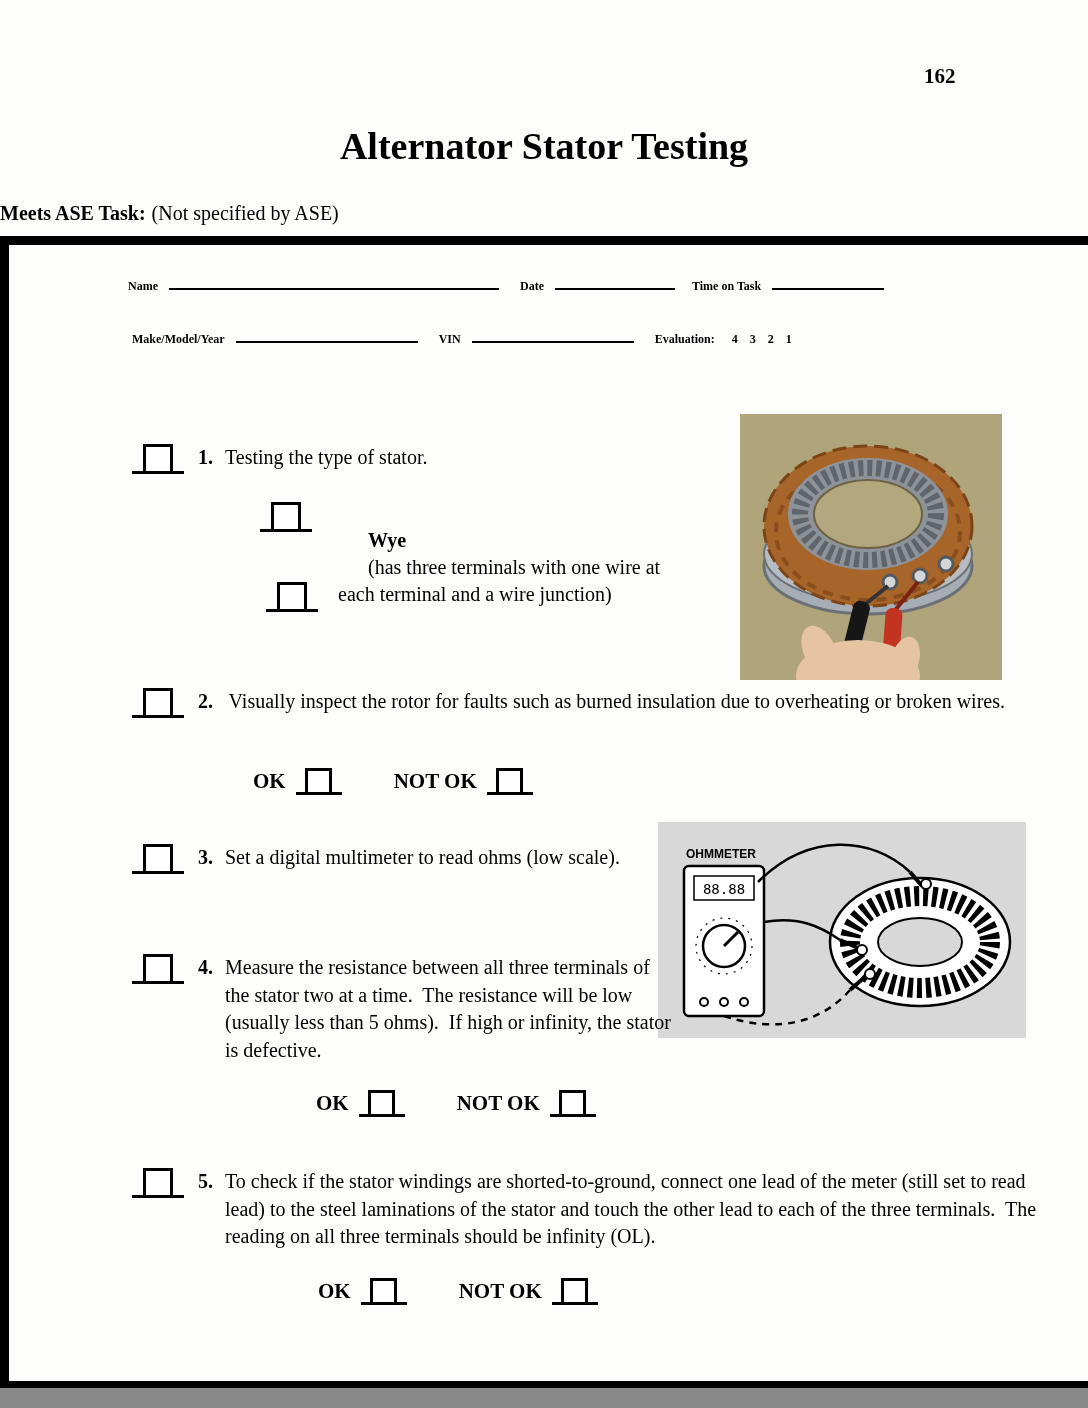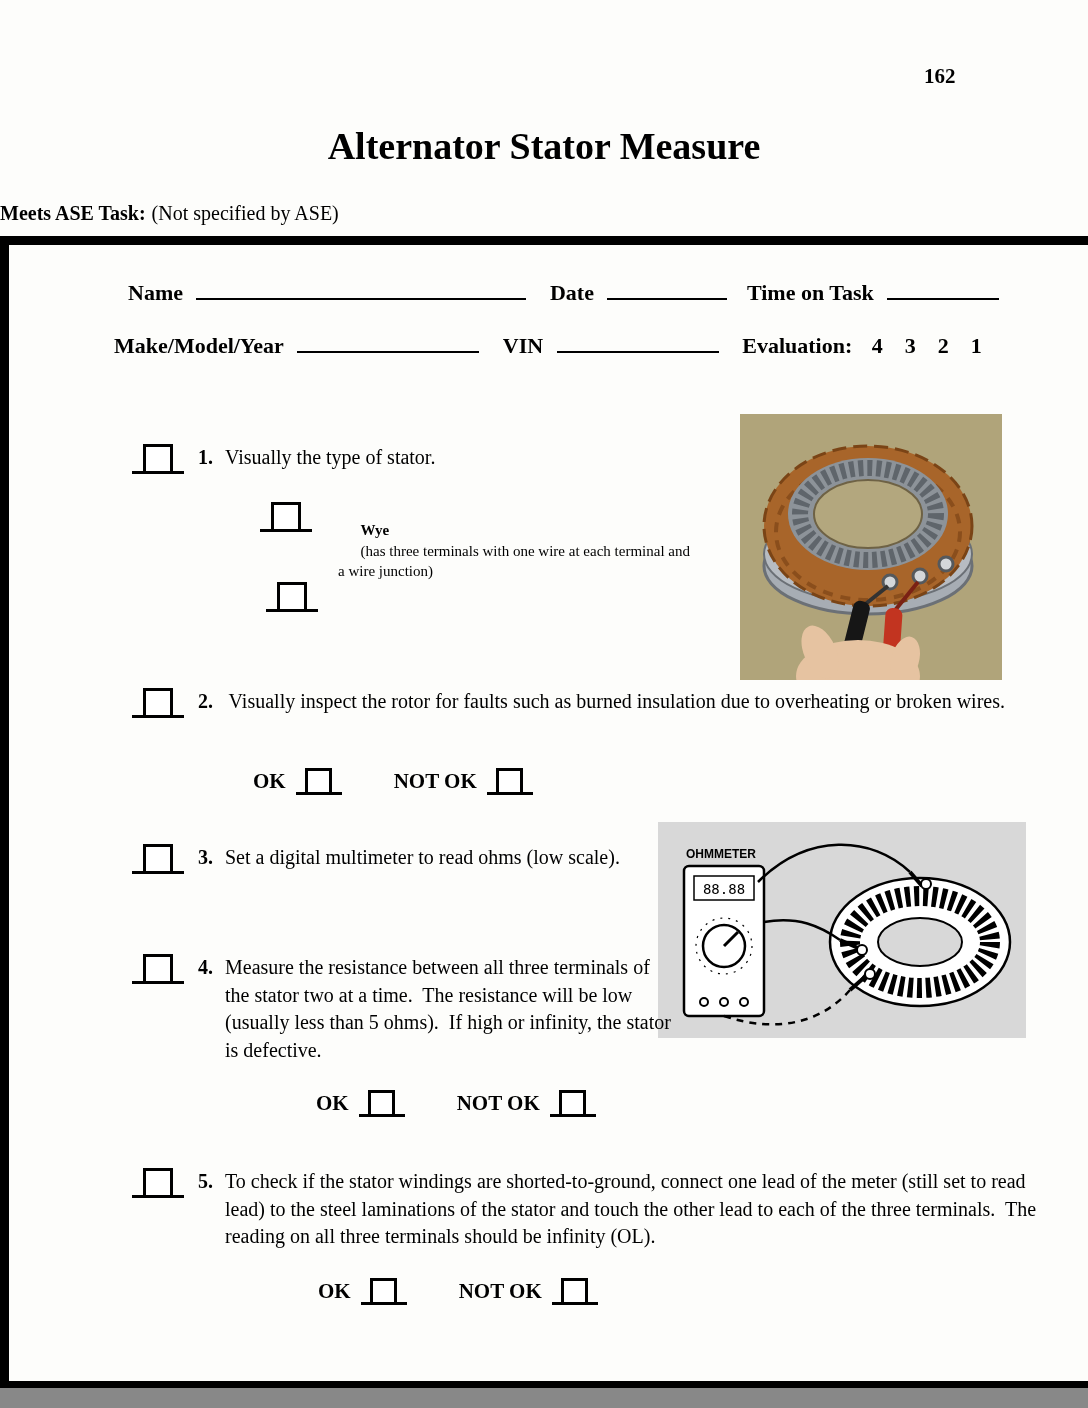--- a/index.html
+++ b/index.html
@@ -18,90 +18,90 @@
   .rule        { position:absolute; left:0; top:236px; width:1088px; height:9px; background:#000; }
   .edge-left   { position:absolute; left:0; top:236px; width:9px; height:1172px; background:#000; }
   .edge-bottom { position:absolute; left:0; bottom:0; width:1088px; height:7px; background:#000; }
 
   .pageno { position:absolute; left:924px; top:64px; font-weight:bold; font-size:21px; }
   .title  { position:absolute; left:0; top:124px; width:1088px; text-align:center;
             font-size:38px; font-weight:bold; margin:0; }
   .meets  { position:absolute; left:0; top:202px; width:1088px; text-align:left; font-size:20px; }
   .meets b { margin-right:6px; }
 
-  .hrow { position:absolute; font-size:22px; white-space:nowrap; }
+  .hrow { position:absolute; font-size:12px; white-space:nowrap; }
   .hrow b { font-weight:bold; }
   .blank { display:inline-block; border-bottom:2px solid #000; height:1.0em; vertical-align:baseline; }
   .evalscale { font-weight:bold; white-space:pre; margin-left:14px; }
 
   
   .cbline { display:inline-flex; justify-content:center; align-items:flex-end;
             border-bottom:3px solid #000; width:52px; height:34px; flex:0 0 auto; }
   .cbox   { width:30px; height:30px; border:3px solid #000; background:#fff; margin-bottom:-3px; }
   .cbline.small { width:46px; height:31px; }
   .cbline.small .cbox { width:27px; height:27px; }
 
   .task { position:absolute; display:flex; gap:14px; align-items:flex-start; }
   .task .cbline { margin-top:-4px; }
   .tbody { display:flex; font-size:20px; line-height:1.38; }
   .tnum  { font-weight:bold; padding-right:12px; }
   .ttext { white-space:pre-wrap; }
 
   .subopt { position:absolute; display:flex; gap:16px; align-items:flex-start; }
   .subopt .cbline { margin-top:-2px; }
-  .subopt .ttext { font-size:15px; line-height:1.35; padding-left:10px; text-indent:-10px; }
+  .subopt .ttext { font-size:20px; line-height:1.35; padding-left:10px; text-indent:-10px; }
 
   .okrow { position:absolute; display:flex; align-items:flex-end; font-weight:bold; font-size:21px; }
   .okrow .lbl { line-height:1; padding-bottom:3px; }
   .okrow .cbline { margin-left:10px; }
   .okrow .lbl.second { margin-left:52px; }
 
   .fig { position:absolute; }
   .fig svg { display:block; }
 </style>
 </head>
 <body>
 
 <div class="page">
 
   <div class="rule"></div>
   <div class="edge-left"></div>
   <div class="edge-bottom"></div>
 
   <div class="pageno">162</div>
-  <h1 class="title">Alternator Stator Measure</h1>
+  <h1 class="title">Alternator Stator Testing</h1>
   <div class="meets">
     <b>Meets ASE Task:</b><span>(Not specified by ASE)</span>
   </div>
 
   <div class="hrow" style="left:128px; top:278px;">
     <b>Name</b>
     <span class="blank" style="width:330px; margin:0 18px 0 8px;"></span>
     <b>Date</b>
     <span class="blank" style="width:120px; margin:0 14px 0 8px;"></span>
     <b>Time on Task</b>
     <span class="blank" style="width:112px; margin-left:8px;"></span>
   </div>
 
-  <div class="hrow" style="left:114px; top:331px;text-align:right;">
+  <div class="hrow" style="left:132px; top:331px;text-align:right;">
     <b>Make/Model/Year</b>
     <span class="blank" style="width:182px; margin:0 18px 0 8px;"></span>
     <b>VIN</b>
     <span class="blank" style="width:162px; margin:0 18px 0 8px;"></span>
     <b>Evaluation:</b>
     <span class="evalscale">4    3    2    1</span>
   </div>
 
   <div class="task" style="left:132px; top:444px; width:560px;">
     <span class="cbline">
         <span class="cbox"></span>
       </span>
     <div class="tbody">
       <span class="tnum">1.</span>
-      <div class="ttext">Visually the type of stator.</div>
+      <div class="ttext">Testing the type of stator.</div>
     </div>
   </div>
 
   <div class="subopt" style="left:260px; top:500px; width:440px;">
     <span class="cbline">
         <span class="cbox"></span>
       </span>
     <div class="ttext" style="width:368px;">
       <b>Wye</b>
       <span>(has three terminals with one wire at each terminal and a wire junction)</span>

